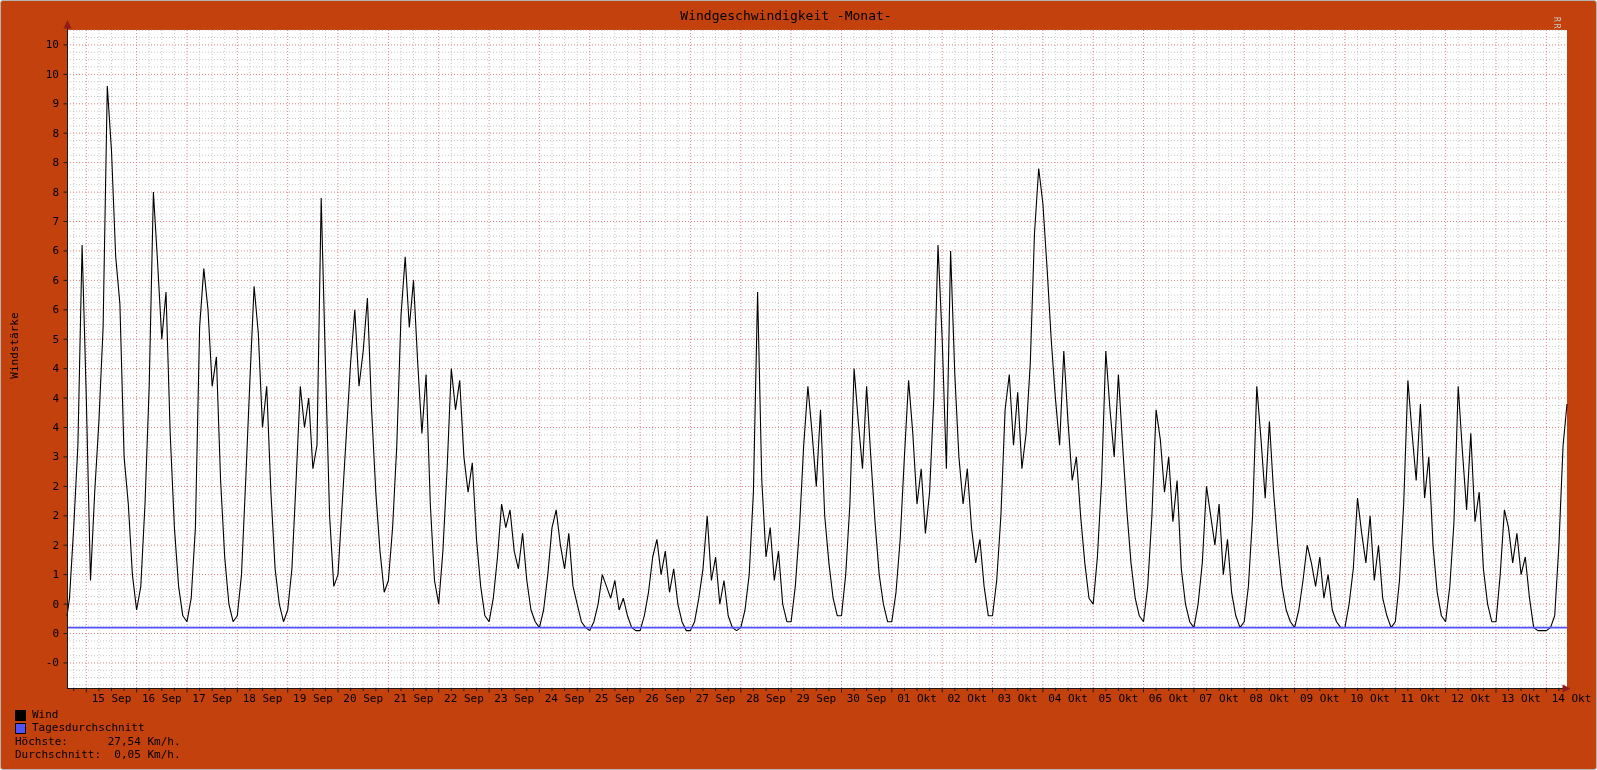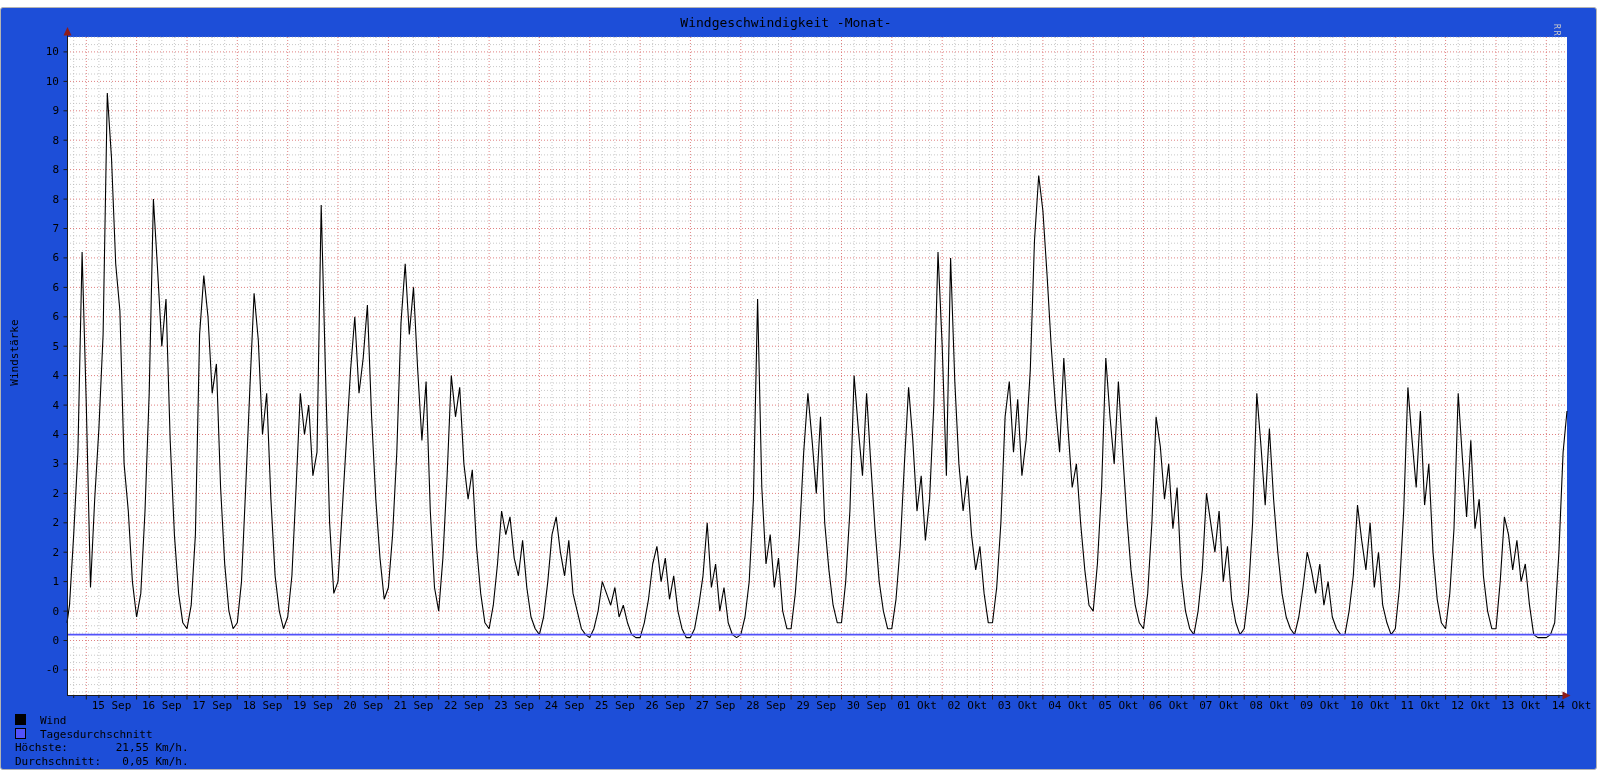--- a/index.html
+++ b/index.html
@@ -3,38 +3,38 @@
 <meta charset="utf-8">
 <style>
   html,body{margin:0;padding:0;}
   body{
     width:1597px;height:770px;position:relative;background:#ffffff;
     font-family:"DejaVu Sans Mono", monospace;
     -webkit-font-smoothing:none;
   }
   .frame{
     position:absolute;inset:0;box-sizing:border-box;
-    background:#1d4ed8;border:1px solid #b4b4b4;border-radius:3px;overflow:hidden;margin-top:7px;
+    background:#c2410c;border:1px solid #b4b4b4;border-radius:3px;overflow:hidden;
   }
   .title{
     position:absolute;left:0;top:7px;width:1570px;text-align:center;
     font-size:13px;color:#000;white-space:pre;
   }
   .yaxis-title{
     position:absolute;left:-22px;top:338px;width:70px;text-align:center;
     font-size:11px;color:#000;transform:rotate(-90deg);
   }
   .watermark{
     position:absolute;left:1551px;top:16px;writing-mode:vertical-rl;
     font-size:8px;letter-spacing:2px;color:#c9c9c9;white-space:pre;
   }
   svg#chart{position:absolute;left:0;top:0;}
   svg text{font-family:"DejaVu Sans Mono",monospace;font-size:11px;fill:#000;}
   .legend{position:absolute;left:14px;top:706px;font-size:11px;color:#000;}
-  .lrow{height:13.5px;display:flex;align-items:flex-start;white-space:pre;gap:8px;}
+  .lrow{height:13.5px;display:flex;align-items:flex-end;white-space:pre;}
   .sq{width:9px;height:9px;border:1px solid #000;display:inline-block;margin-right:6px;flex:none;}
   .stat-label{display:inline-block;width:14ch;}
   .stat-value{display:inline-block;width:11ch;text-align:right;}
 </style>
 </head>
 <body>
 
 <div class="frame">
   <div class="title">Windgeschwindigkeit -Monat-</div>
   <div class="yaxis-title">Windstärke</div>
@@ -465,19 +465,19 @@
     </svg>
 
   <div class="legend">
     <div class="lrow">
       <span class="sq" style="background: rgb(0, 0, 0);"></span><span>Wind</span>
     </div>
     <div class="lrow">
       <span class="sq" style="background: rgb(82, 82, 250);"></span><span>Tagesdurchschnitt</span>
     </div>
     <div class="lrow">
-      <span class="stat-label">Höchste:</span><span class="stat-value">21,55 Km/h.</span>
+      <span class="stat-label">Höchste:</span><span class="stat-value">27,54 Km/h.</span>
     </div>
     <div class="lrow">
       <span class="stat-label">Durchschnitt:</span><span class="stat-value">0,05 Km/h.</span>
     </div>
   </div>
 </div>
 
 </body></html>

